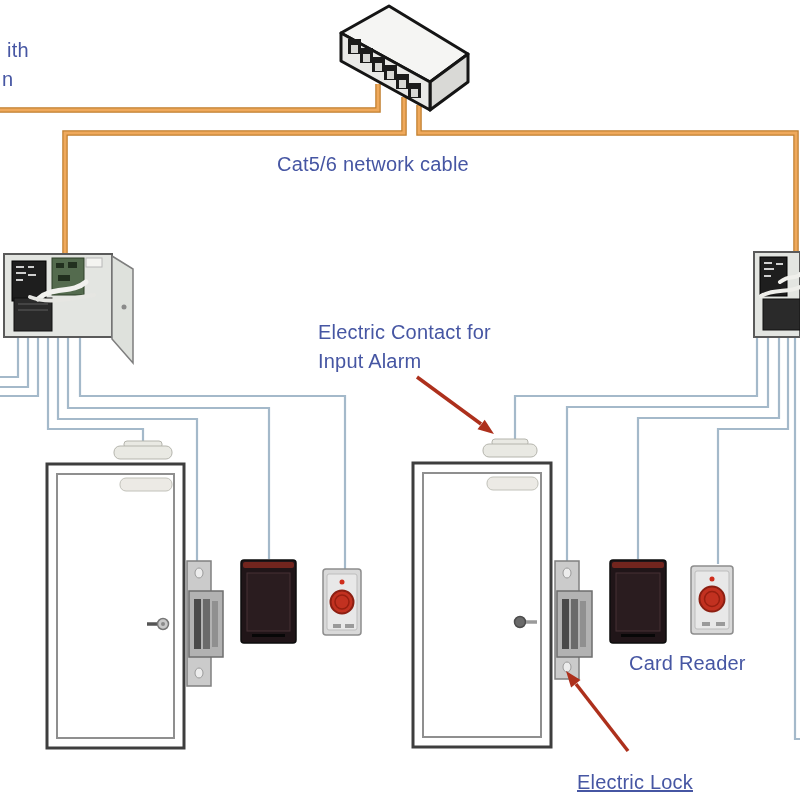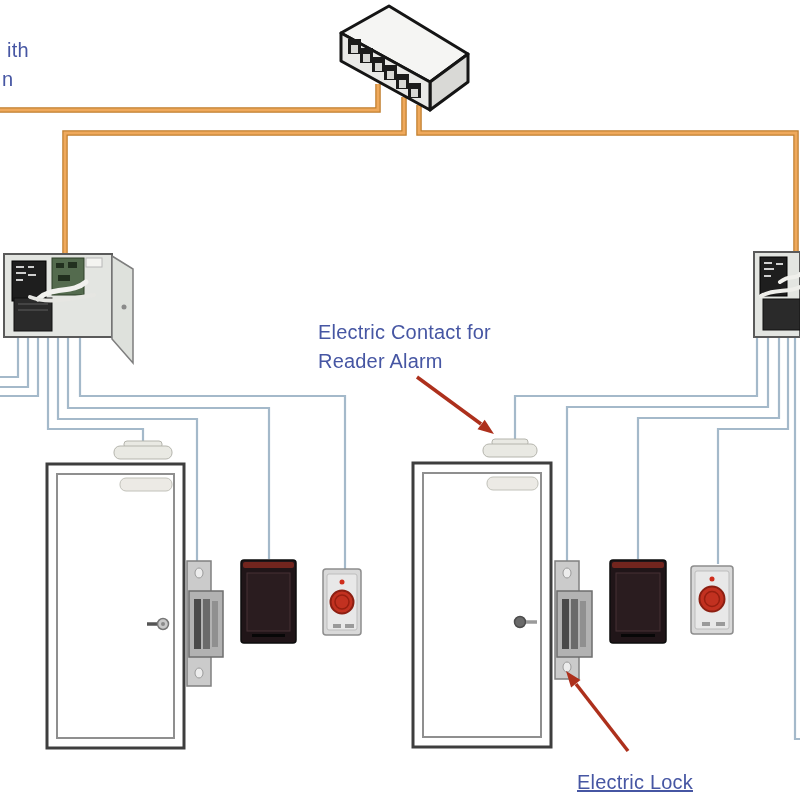--- a/index.html
+++ b/index.html
@@ -189,26 +189,30 @@
       <polygon class="arrow-head" points="566,671 580.5,680 571.1,687.4"></polygon>
     </g>
   </svg>
 
   <div class="lbl" style="left:2px;top:36px;">
     <span class="ln" style="padding-left:5px;">ith</span>
     <span class="ln">n</span>
   </div>
 
 
+  <div class="lbl" style="left:277px;top:150px;">
+    <span>Cat5/6 network cable</span>
+  </div>
 
   <div class="lbl" style="left:318px;top:318px;">
     <span class="ln">Electric Contact for</span>
-    <span class="ln">Reader Alarm</span>
+    <span class="ln">Input Alarm</span>
   </div>
 
   <div class="lbl" style="left:629px;top:648px;line-height:30px;">
+    <span class="ln">Card Reader</span>
   </div>
 
   <div class="lbl" style="left:577px;top:768px;text-decoration:underline;">
     <span>Electric Lock</span>
   </div>
 
 </div>
 
 </body></html>

